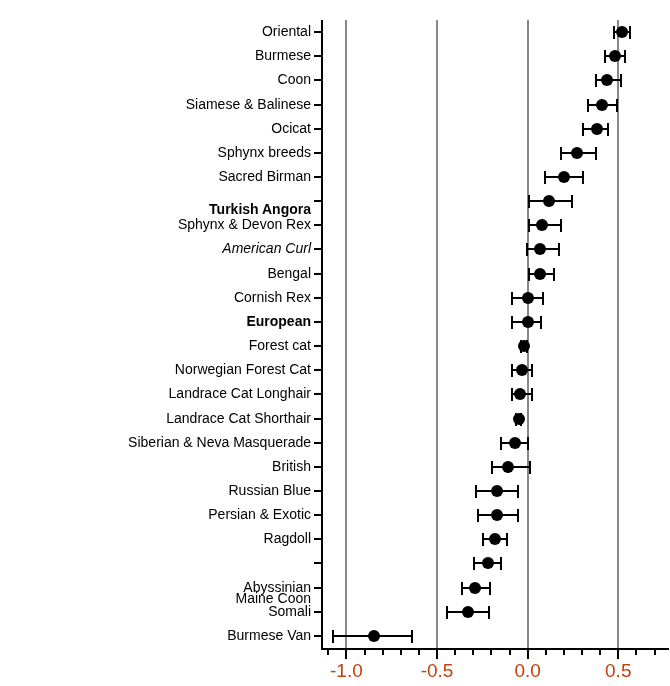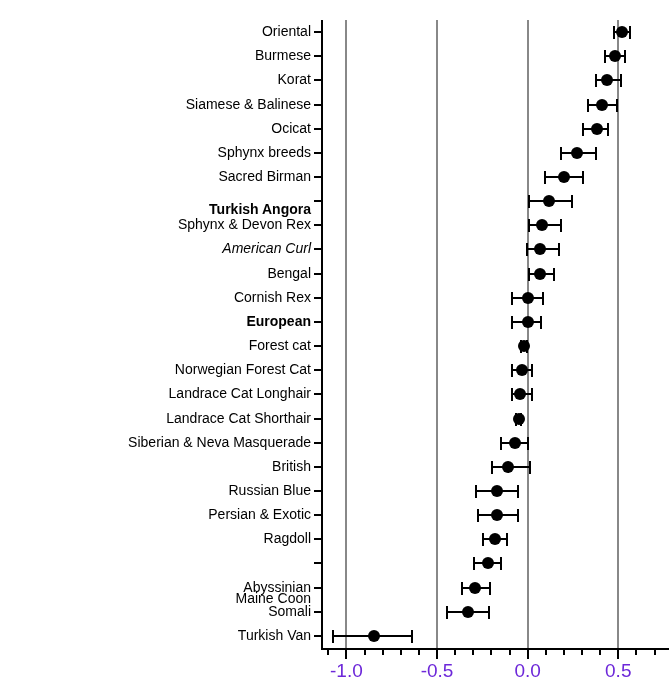--- a/index.html
+++ b/index.html
@@ -101,21 +101,21 @@
     position: absolute;
     top: 650px;
     width: 2px;
     height: 5px;
     background: #000000;
   }
   .xticklabel {
     position: absolute;
     top: 660px;
     font-size: 19px;
-    color: #6d28d9;
+    color: #c2410c;
     text-align: center;
     transform: translateX(-50%);
     white-space: nowrap;
   }
 </style>
 </head>
 <body>
 
 <div id="figure">
 
@@ -309,21 +309,21 @@
       <div class="ytick" style="position: absolute; left: 314px; top: 514.154px;"></div>
       <div class="ytick" style="position: absolute; left: 314px; top: 538.308px;"></div>
       <div class="ytick" style="position: absolute; left: 314px; top: 562.462px;"></div>
       <div class="ytick" style="position: absolute; left: 314px; top: 586.615px;"></div>
       <div class="ytick" style="position: absolute; left: 314px; top: 610.769px;"></div>
       <div class="ytick" style="position: absolute; left: 314px; top: 634.923px;"></div>
     </div>
   <div id="ylabels-layer">
       <div class="ylabel" style="top: 22.0769px; right: 359px;">Oriental</div>
       <div class="ylabel" style="top: 46.2308px; right: 359px;">Burmese</div>
-      <div class="ylabel" style="top: 70.3846px; right: 359px;">Korat</div>
+      <div class="ylabel" style="top: 70.3846px; right: 359px;">Coon</div>
       <div class="ylabel" style="top: 94.5385px; right: 359px;">Siamese &amp; Balinese</div>
       <div class="ylabel" style="top: 118.692px; right: 359px;">Ocicat</div>
       <div class="ylabel" style="top: 142.846px; right: 359px;">Sphynx breeds</div>
       <div class="ylabel" style="top: 167px; right: 359px;">Sacred Birman</div>
       <div class="ylabel" style="top: 200px; right: 359px; font-weight: bold;">Turkish Angora</div>
       <div class="ylabel" style="top: 215.308px; right: 359px;">Sphynx &amp; Devon Rex</div>
       <div class="ylabel" style="top: 239.462px; right: 359px; font-style: italic;">American Curl</div>
       <div class="ylabel" style="top: 263.615px; right: 359px;">Bengal</div>
       <div class="ylabel" style="top: 287.769px; right: 359px;">Cornish Rex</div>
       <div class="ylabel" style="top: 311.923px; right: 359px; font-weight: bold;">European</div>
@@ -332,21 +332,21 @@
       <div class="ylabel" style="top: 384.385px; right: 359px;">Landrace Cat Longhair</div>
       <div class="ylabel" style="top: 408.538px; right: 359px;">Landrace Cat Shorthair</div>
       <div class="ylabel" style="top: 432.692px; right: 359px;">Siberian &amp; Neva Masquerade</div>
       <div class="ylabel" style="top: 456.846px; right: 359px;">British</div>
       <div class="ylabel" style="top: 481px; right: 359px;">Russian Blue</div>
       <div class="ylabel" style="top: 505.154px; right: 359px;">Persian &amp; Exotic</div>
       <div class="ylabel" style="top: 529.308px; right: 359px;">Ragdoll</div>
       <div class="ylabel" style="top: 553.462px; right: 359px; margin-top: 36px;">Maine Coon</div>
       <div class="ylabel" style="top: 577.615px; right: 359px;">Abyssinian</div>
       <div class="ylabel" style="top: 601.769px; right: 359px;">Somali</div>
-      <div class="ylabel" style="top: 625.923px; right: 359px;">Turkish Van</div>
+      <div class="ylabel" style="top: 625.923px; right: 359px;">Burmese Van</div>
     </div>
   <div id="xticks-layer">
       <div class="xtick-major" style="left: 345.375px;"></div>
       <div class="xtick-major" style="left: 436px;"></div>
       <div class="xtick-major" style="left: 526.625px;"></div>
       <div class="xtick-major" style="left: 617.25px;"></div>
       <div class="xtick-minor" style="left: 327.25px;"></div>
       <div class="xtick-minor" style="left: 363.5px;"></div>
       <div class="xtick-minor" style="left: 381.625px;"></div>
       <div class="xtick-minor" style="left: 399.75px;"></div>

